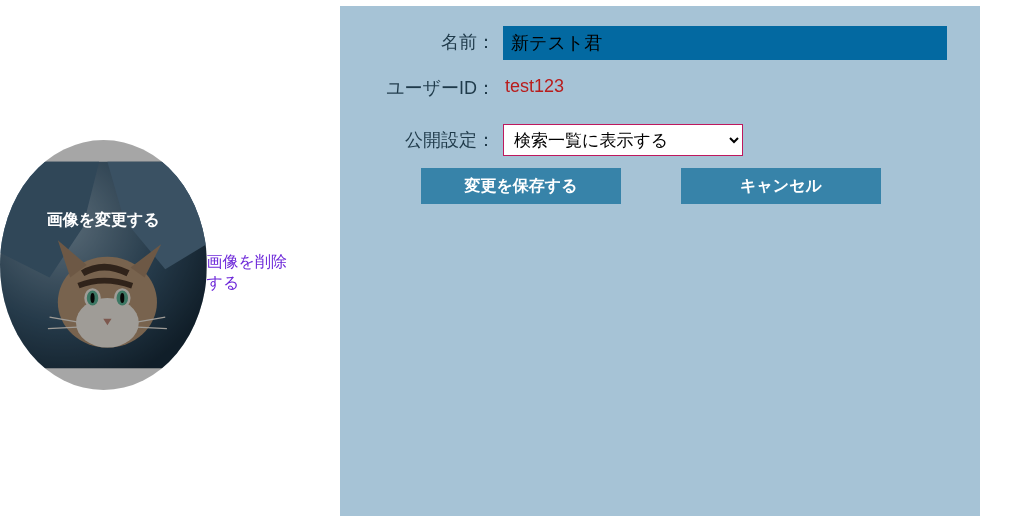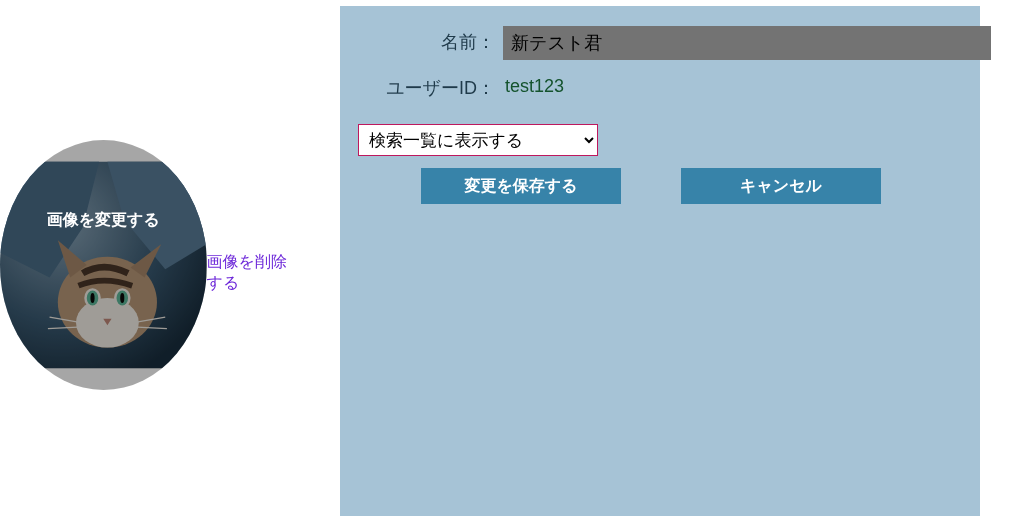--- a/index.html
+++ b/index.html
@@ -66,31 +66,31 @@
       color: #1f3a4a;
       font-size: 18px;
       padding-top: 4px;
       flex-shrink: 0;
     }
     .form-field {
       flex: 1;
       padding-left: 8px;
     }
     .text-input {
-      width: 488px;
+      width: 444px;
       height: 34px;
       border: none;
-      background: #737373;
+      background: #0369a1;
       padding: 4px 8px;
       font-size: 18px;
       font-family: Liberation Mono, monospace;
     }
     .static-value {
       font-size: 18px;
-      color: #14532d;
+      color: #b91c1c;
       padding-top: 4px;
       padding-left: 2px;
     }
     .textarea-input {
       width: 420px;
       height: 180px;
       border: none;
       background: #fff;
       padding: 6px 8px;
       font-size: 18px;
@@ -186,20 +186,21 @@
     <div class="form-label">ユーザーID：</div>
     <div class="form-field">
       <div class="static-value">test123</div>
     </div>
   </div>
 
   <div class="form-row">
   </div>
 
   <div class="form-row">
+    <div class="form-label">公開設定：</div>
     <div class="form-field">
       <select class="select-input">
         <option>検索一覧に表示する</option>
       </select>
     </div>
   </div>
 
   <div class="button-row">
     <button class="btn">変更を保存する</button>
     <button class="btn">キャンセル</button>

